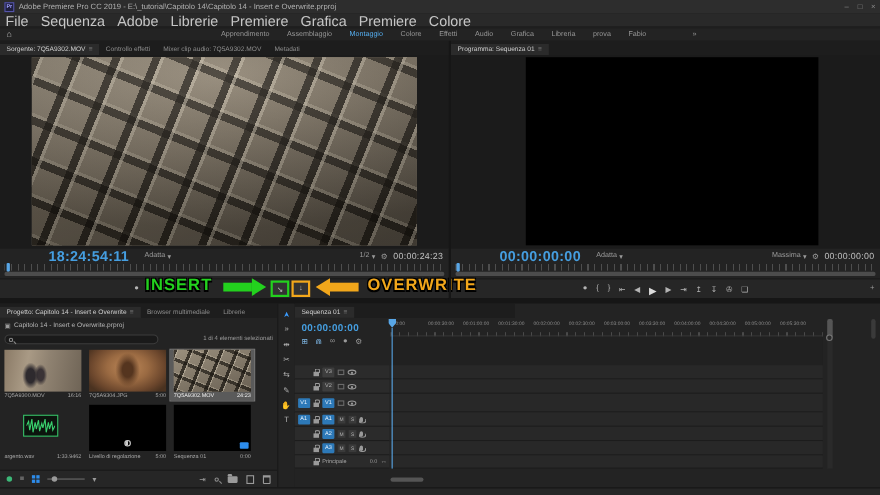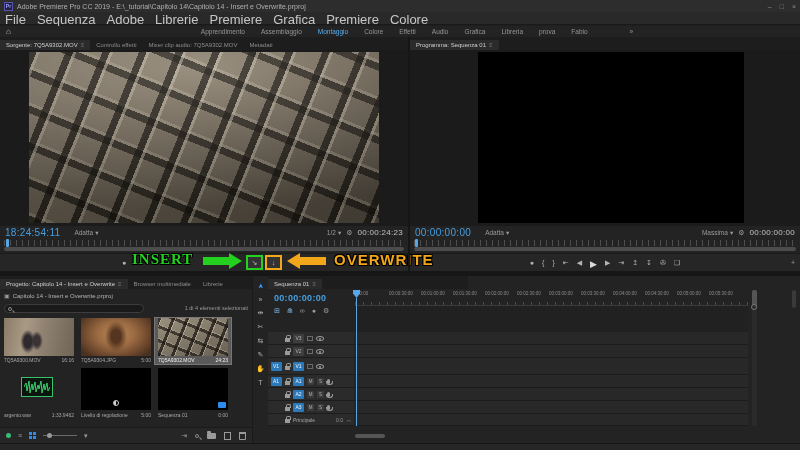--- a/index.html
+++ b/index.html
@@ -32,40 +32,40 @@
 .viewport{position:absolute;left:0;top:13px;width:100%;height:176px;background:#1b1b1b;}
 .gridvideo{position:absolute;left:29px;top:2px;width:350px;height:171px;
  background-color:#7d7465;
  background-image:
   radial-gradient(120% 90% at 50% 10%,rgba(255,255,255,0.10),rgba(0,0,0,0.35) 90%),
   repeating-linear-gradient(112deg,rgba(28,24,18,0.75) 0 7px,rgba(205,195,175,0.55) 7px 10px,rgba(0,0,0,0) 10px 34px),
   repeating-linear-gradient(22deg,rgba(30,26,20,0.7) 0 7px,rgba(190,180,160,0.45) 7px 10px,rgba(0,0,0,0) 10px 34px),
   linear-gradient(160deg,#9a8f7d 0%,#857a69 45%,#60584c 100%);}
 .blackvideo{position:absolute;left:68px;top:2px;width:266px;height:171px;background:#000;}
 .tcrow{position:absolute;left:0;top:189px;width:100%;height:13px;display:flex;align-items:center;font-size:6.5px;padding:0 5px;gap:4px;}
-.tcblue{color:#459ee0;font-size:10px;font-weight:normal;letter-spacing:0.3px;}
+.tcblue{color:#459ee0;font-size:13px;font-weight:bold;letter-spacing:0.3px;margin-left:39px;}
 .tcgray{color:#c2c2c2;font-size:8px;letter-spacing:0.3px;}
 .dd{color:#9a9a9a;display:flex;gap:2px;align-items:center;margin-left:10px;}
 .right-group{margin-left:auto;display:flex;gap:5px;align-items:center;}
 .miniruler{position:absolute;left:4px;top:203px;width:calc(100% - 8px);height:6px;background-image:repeating-linear-gradient(90deg,#4e4e4e 0 1px,transparent 1px 6px);}
 .zoombar{position:absolute;left:4px;top:210px;width:calc(100% - 8px);height:4px;background:#4c4c4c;border-radius:2px;}
 .miniph{position:absolute;top:202px;width:3px;height:8px;background:#58a6e6;border-radius:1px;}
 .transport{position:absolute;left:0;top:216px;width:100%;height:18px;background:#262626;border-top:1px solid #1a1a1a;}
 .ticon{color:#b4b4b4;font-size:7px;position:absolute;top:5px;}
 .prgtransport{display:flex;justify-content:center;gap:8px;padding-top:5px;font-size:7px;color:#b4b4b4;}
 .settingsplus{position:absolute;right:5px;top:5px;color:#9a9a9a;font-size:7px;}
 
 
 .srcbtn{position:absolute;top:1px;width:17px;height:15px;background:#333;display:flex;align-items:center;justify-content:center;font-size:7px;color:#c0c0c0;}
 .btn-insert{left:246px;border:2px solid #23d11e;}
 .btn-overwrite{left:265px;border:2px solid #f2a71b;}
 
 
 .ann{font-size:15px;font-weight:900;letter-spacing:1px;text-shadow:1px 1px 0 #000,-1px -1px 0 #000,1px -1px 0 #000,-1px 1px 0 #000;}
-.ann.insert{left:132px;top:251px;color:#23d11e;font-family:Liberation Serif, serif;}
+.ann.insert{left:132px;top:251px;color:#23d11e;}
 .ann.overwrite{left:334px;top:251px;color:#f2a71b;}
 .arrow{display:flex;align-items:center;}
 .arrow .shaft{width:26px;height:8px;}
 .arrow .headR{width:0;height:0;border-top:8px solid transparent;border-bottom:8px solid transparent;border-left:13px solid #23d11e;}
 .arrow .headL{width:0;height:0;border-top:8px solid transparent;border-bottom:8px solid transparent;border-right:13px solid #f2a71b;}
 .arrow.green{left:203px;top:253px;}
 .arrow.green .shaft{background:#23d11e;}
 .arrow.orange{left:287px;top:253px;}
 .arrow.orange .shaft{background:#f2a71b;}
 

